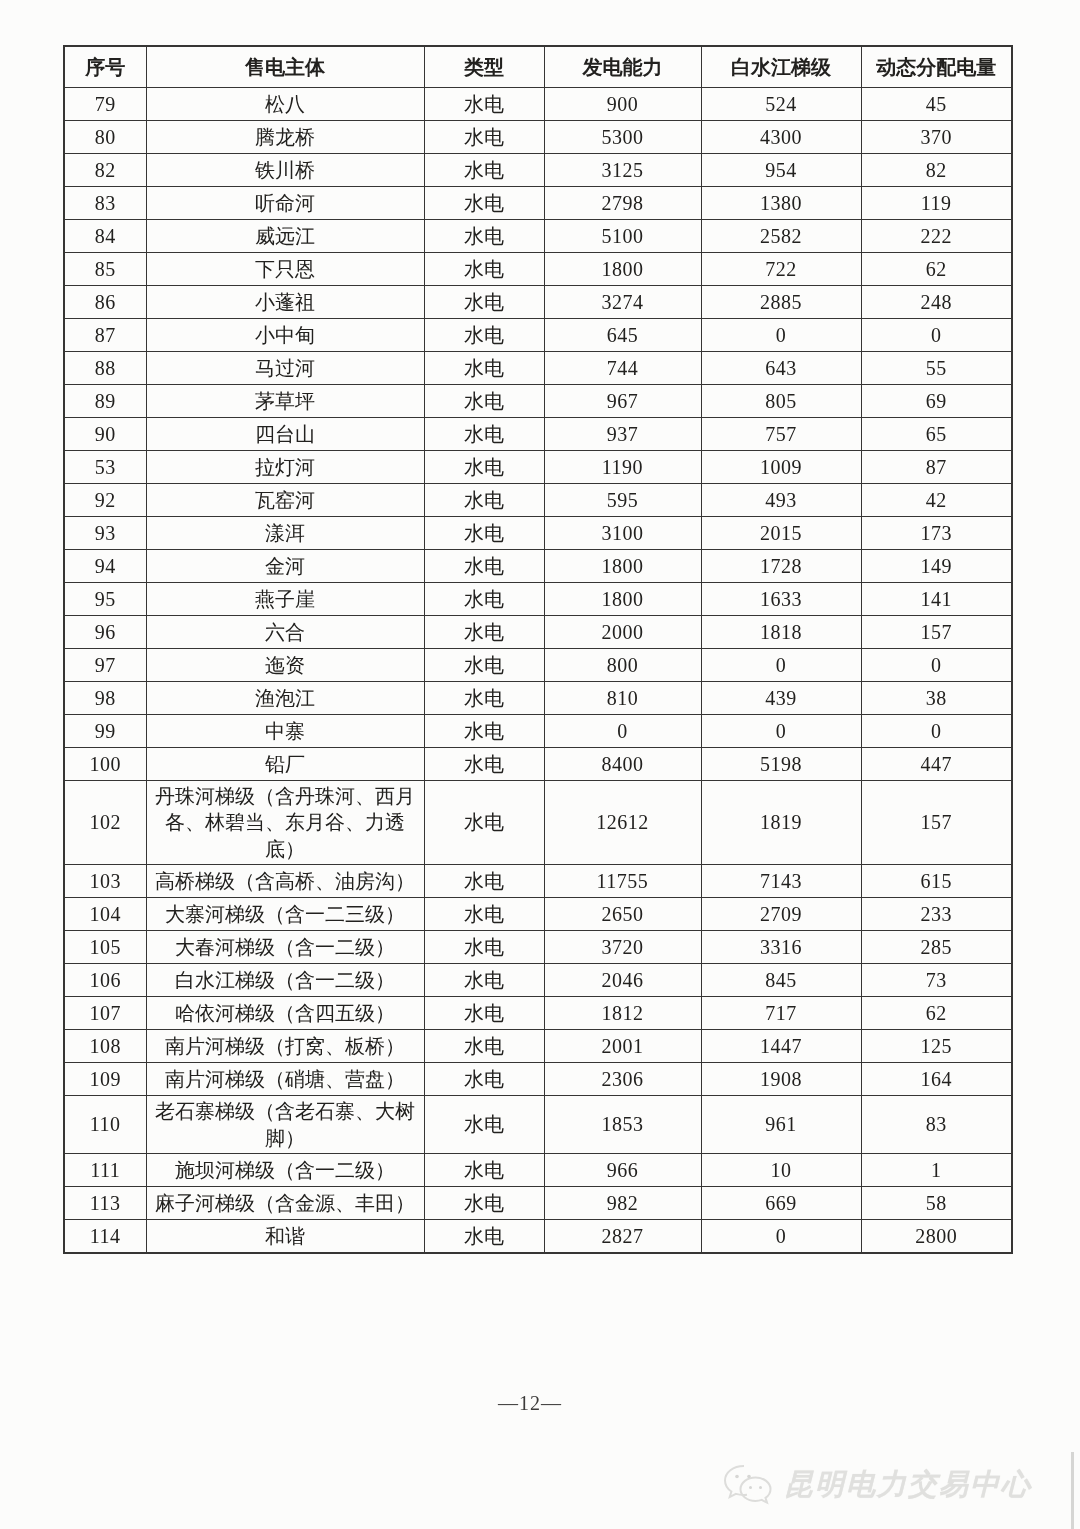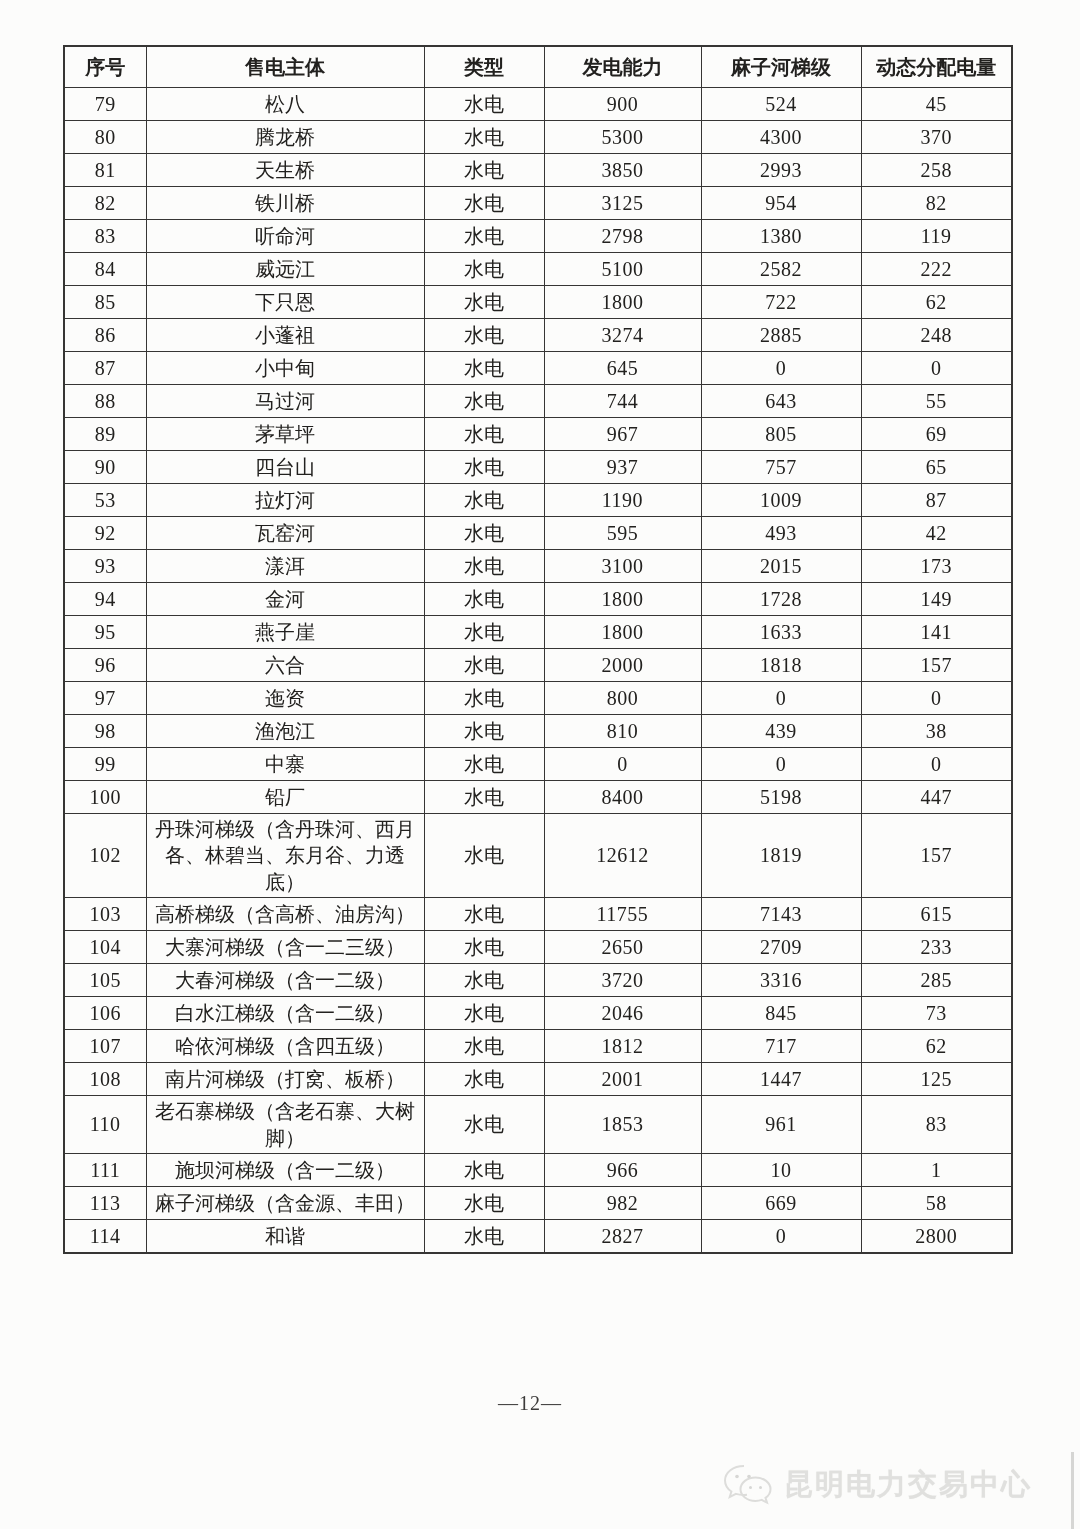--- a/index.html
+++ b/index.html
@@ -67,20 +67,21 @@
     gap:8px;
     color:#dddddb;
     user-select:none;
   }
   .watermark .wm-text{
     font-size:29px;
     letter-spacing:2px;
     font-weight:700;
     color:#e0e0de;
     text-shadow:0 0 1px #eaeae8;
+    font-style:italic;
   }
   .wm-icon{display:inline-block;width:54px;height:46px;}
   .scan-line{
     position:absolute;
     right:6px;top:1452px;
     width:3px;height:77px;
     background:#d6d6d4;
   }
 </style>
 </head>
@@ -96,21 +97,21 @@
       <col class="c-cap">
         <col class="c-last">
         <col class="c-alloc">
     </colgroup>
     <thead>
       <tr>
         <th>序号</th>
         <th>售电主体</th>
         <th>类型</th>
         <th>发电能力</th>
-        <th>麻子河梯级</th>
+        <th>白水江梯级</th>
         <th>动态分配电量</th>
       </tr>
     </thead>
     <tbody>
       <tr>
           <td class="c-num">79</td>
           <td class="c-name">松八</td>
           <td class="c-type">水电</td>
           <td class="c-num">900</td>
           <td class="c-num">524</td>
@@ -118,28 +119,20 @@
         </tr>
         <tr>
           <td class="c-num">80</td>
           <td class="c-name">腾龙桥</td>
           <td class="c-type">水电</td>
           <td class="c-num">5300</td>
           <td class="c-num">4300</td>
           <td class="c-num">370</td>
         </tr>
         <tr>
-          <td class="c-num">81</td>
-          <td class="c-name">天生桥</td>
-          <td class="c-type">水电</td>
-          <td class="c-num">3850</td>
-          <td class="c-num">2993</td>
-          <td class="c-num">258</td>
-        </tr>
-        <tr>
           <td class="c-num">82</td>
           <td class="c-name">铁川桥</td>
           <td class="c-type">水电</td>
           <td class="c-num">3125</td>
           <td class="c-num">954</td>
           <td class="c-num">82</td>
         </tr>
         <tr>
           <td class="c-num">83</td>
           <td class="c-name">听命河</td>
@@ -332,20 +325,28 @@
           <td class="c-num">717</td>
           <td class="c-num">62</td>
         </tr>
         <tr>
           <td class="c-num">108</td>
           <td class="c-name">南片河梯级（打窝、板桥）</td>
           <td class="c-type">水电</td>
           <td class="c-num">2001</td>
           <td class="c-num">1447</td>
           <td class="c-num">125</td>
+        </tr>
+        <tr>
+          <td class="c-num">109</td>
+          <td class="c-name">南片河梯级（硝塘、营盘）</td>
+          <td class="c-type">水电</td>
+          <td class="c-num">2306</td>
+          <td class="c-num">1908</td>
+          <td class="c-num">164</td>
         </tr>
         <tr>
           <td class="c-num">110</td>
           <td class="c-name">老石寨梯级（含老石寨、大树脚）</td>
           <td class="c-type">水电</td>
           <td class="c-num">1853</td>
           <td class="c-num">961</td>
           <td class="c-num">83</td>
         </tr>
         <tr>

